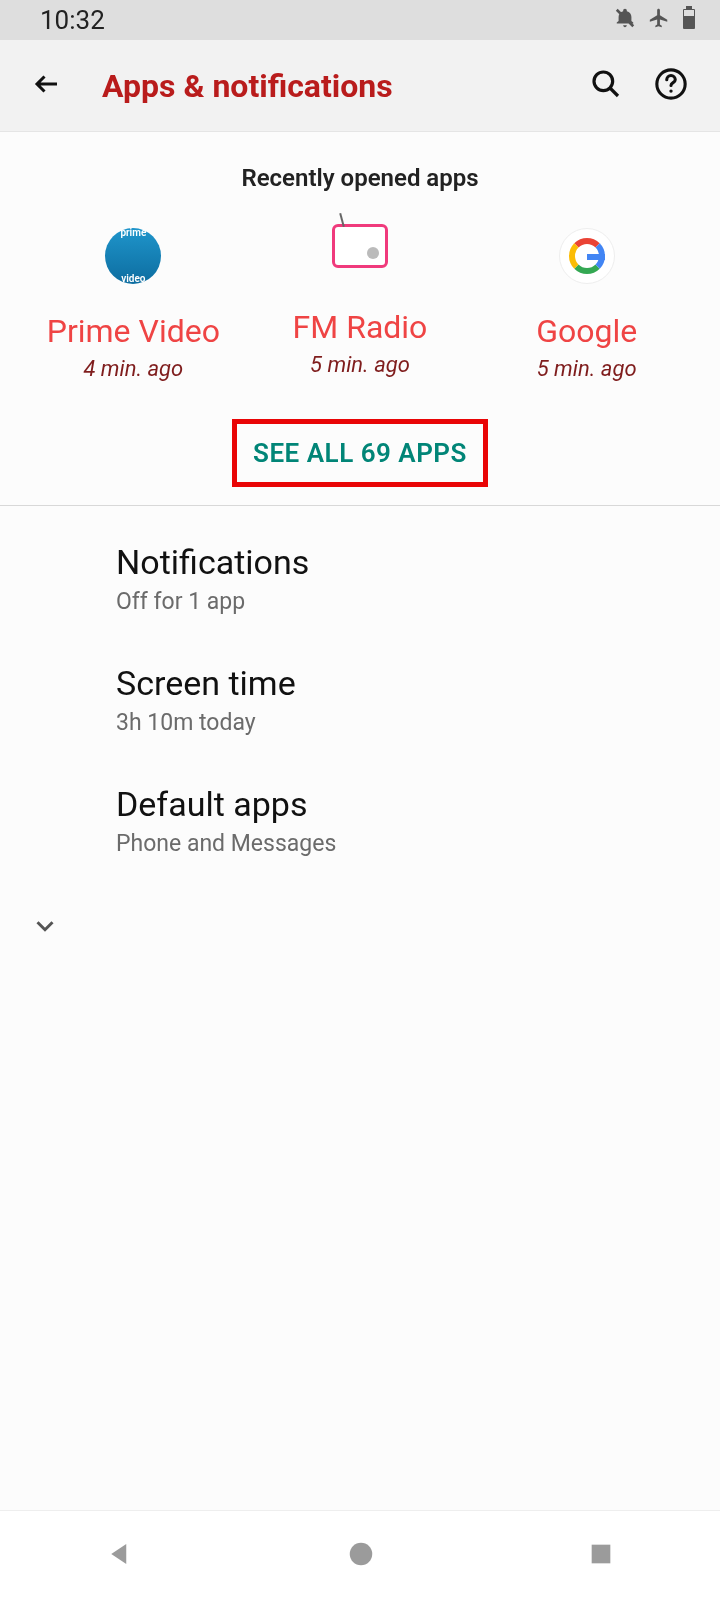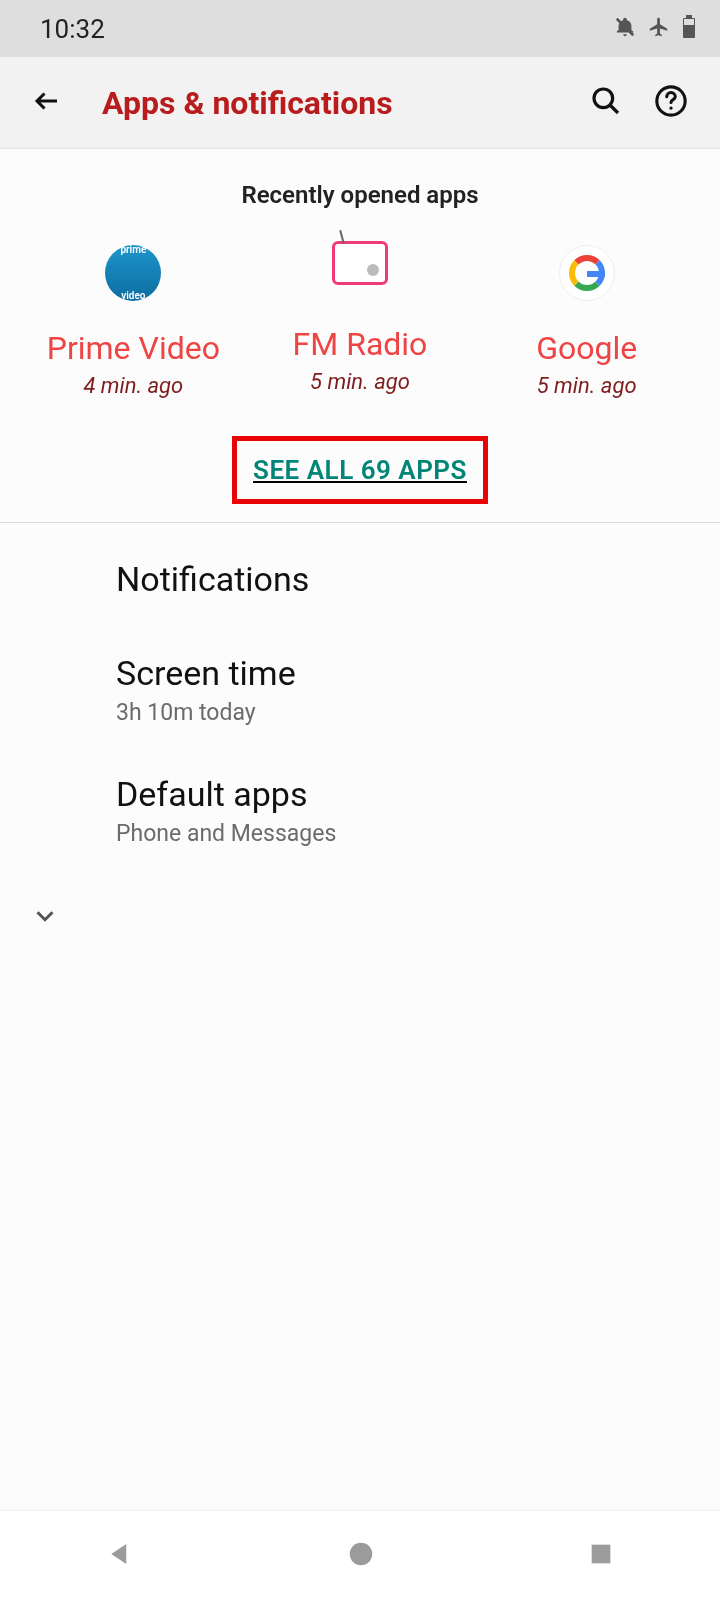--- a/index.html
+++ b/index.html
@@ -5,21 +5,21 @@
   * { box-sizing: border-box; margin: 0; padding: 0; }
   body {
     width: 720px;
     height: 1600px;
     font-family: Roboto, -apple-system, sans-serif;
     background: #fcfcfc;
     overflow: hidden;
     position: relative;
   }
   .status-bar {
-    height: 57px;
+    height: 40px;
     background: #dedede;
     display: flex;
     align-items: center;
     justify-content: space-between;
     padding: 0 24px 0 40px;
   }
   .status-time {
     font-size: 26px;
     color: #222;
     font-weight: 400;
@@ -80,21 +80,20 @@
   }
   .app-time {
     font-size: 22px;
     color: #7f1d1d;
     font-style: italic;
   }
   .see-all-wrap {
     display: flex;
     justify-content: center;
     padding: 8px 0 18px;
-    text-decoration: underline;
   }
   .see-all {
     border: 5px solid #e90506;
     padding: 14px 16px;
     font-size: 26px;
     font-weight: 600;
     color: #018577;
     letter-spacing: 0.5px;
   }
   .divider { height: 1px; background: #d8d8d8; }
@@ -233,20 +232,21 @@
 
 <div class="see-all-wrap">
   <div class="see-all">SEE ALL 69 APPS</div>
 </div>
 
 <div class="divider"></div>
 
 <div class="settings-list">
   <div class="settings-item">
     <div class="item-title">Notifications</div>
+    <div class="item-subtitle">Off for 1 app</div>
   </div>
   <div class="settings-item">
     <div class="item-title">Screen time</div>
     <div class="item-subtitle">3h 10m today</div>
   </div>
   <div class="settings-item">
     <div class="item-title">Default apps</div>
     <div class="item-subtitle">Phone and Messages</div>
   </div>
   <div class="settings-item with-icon">

